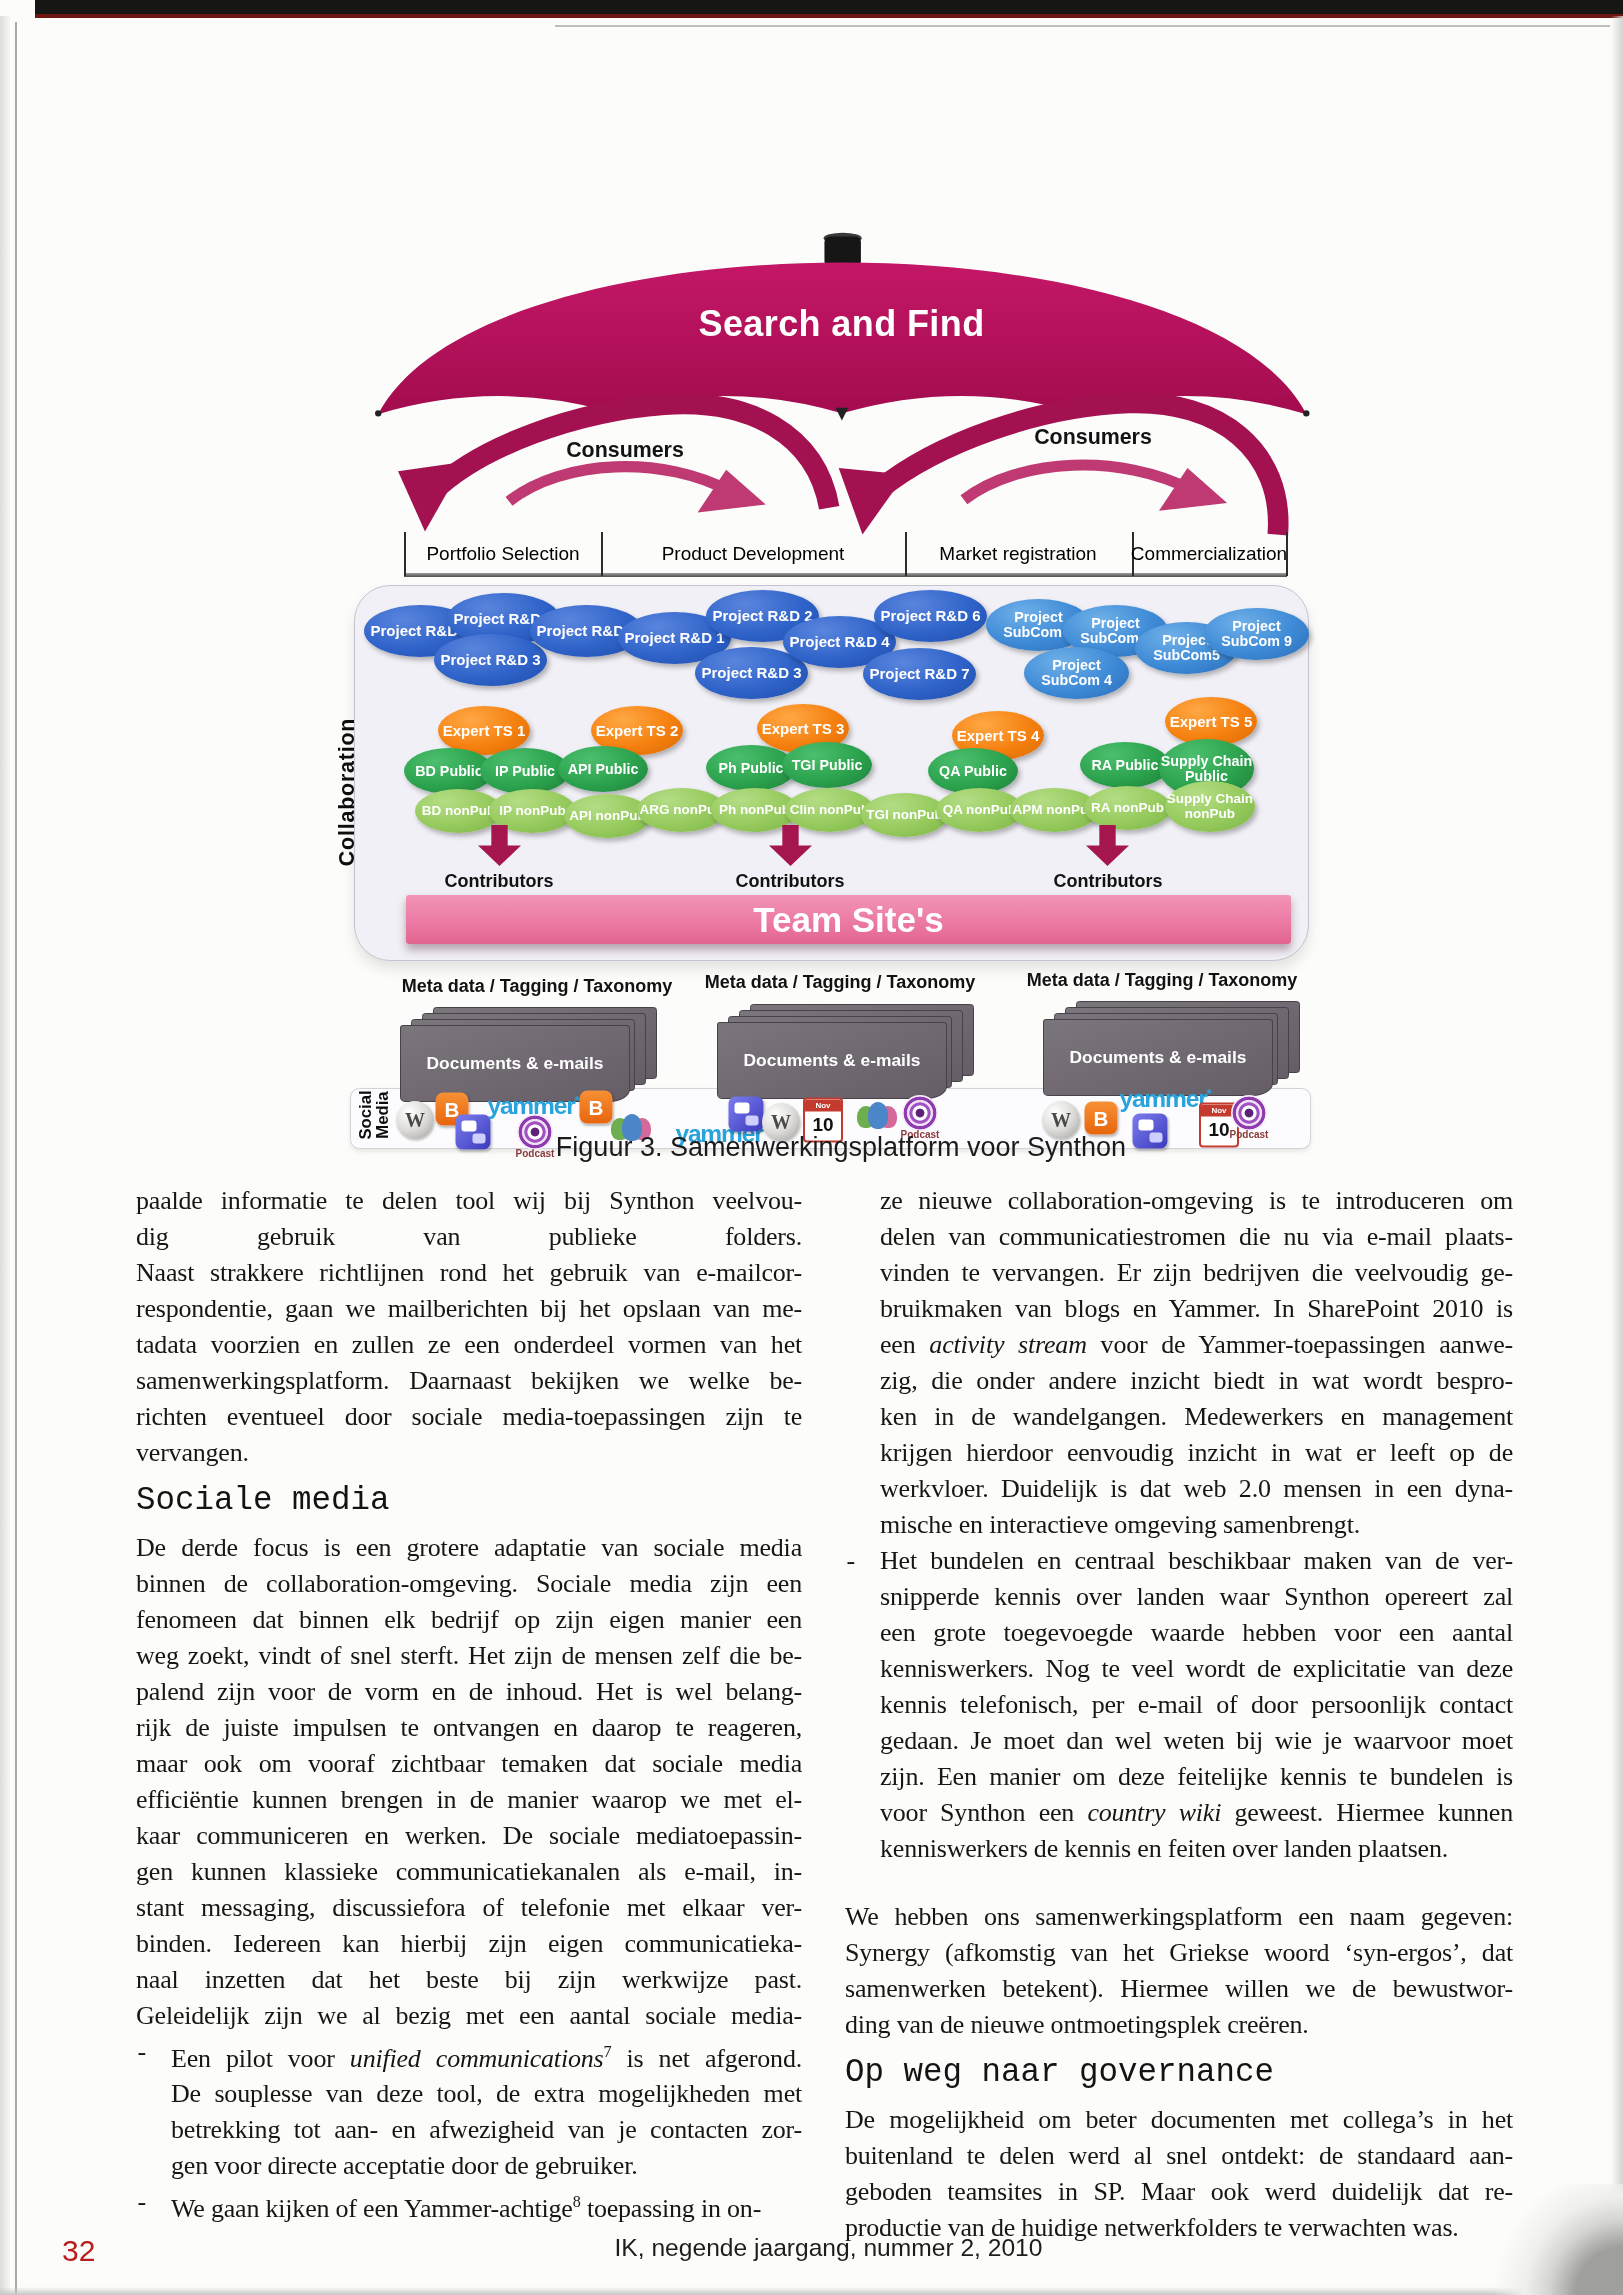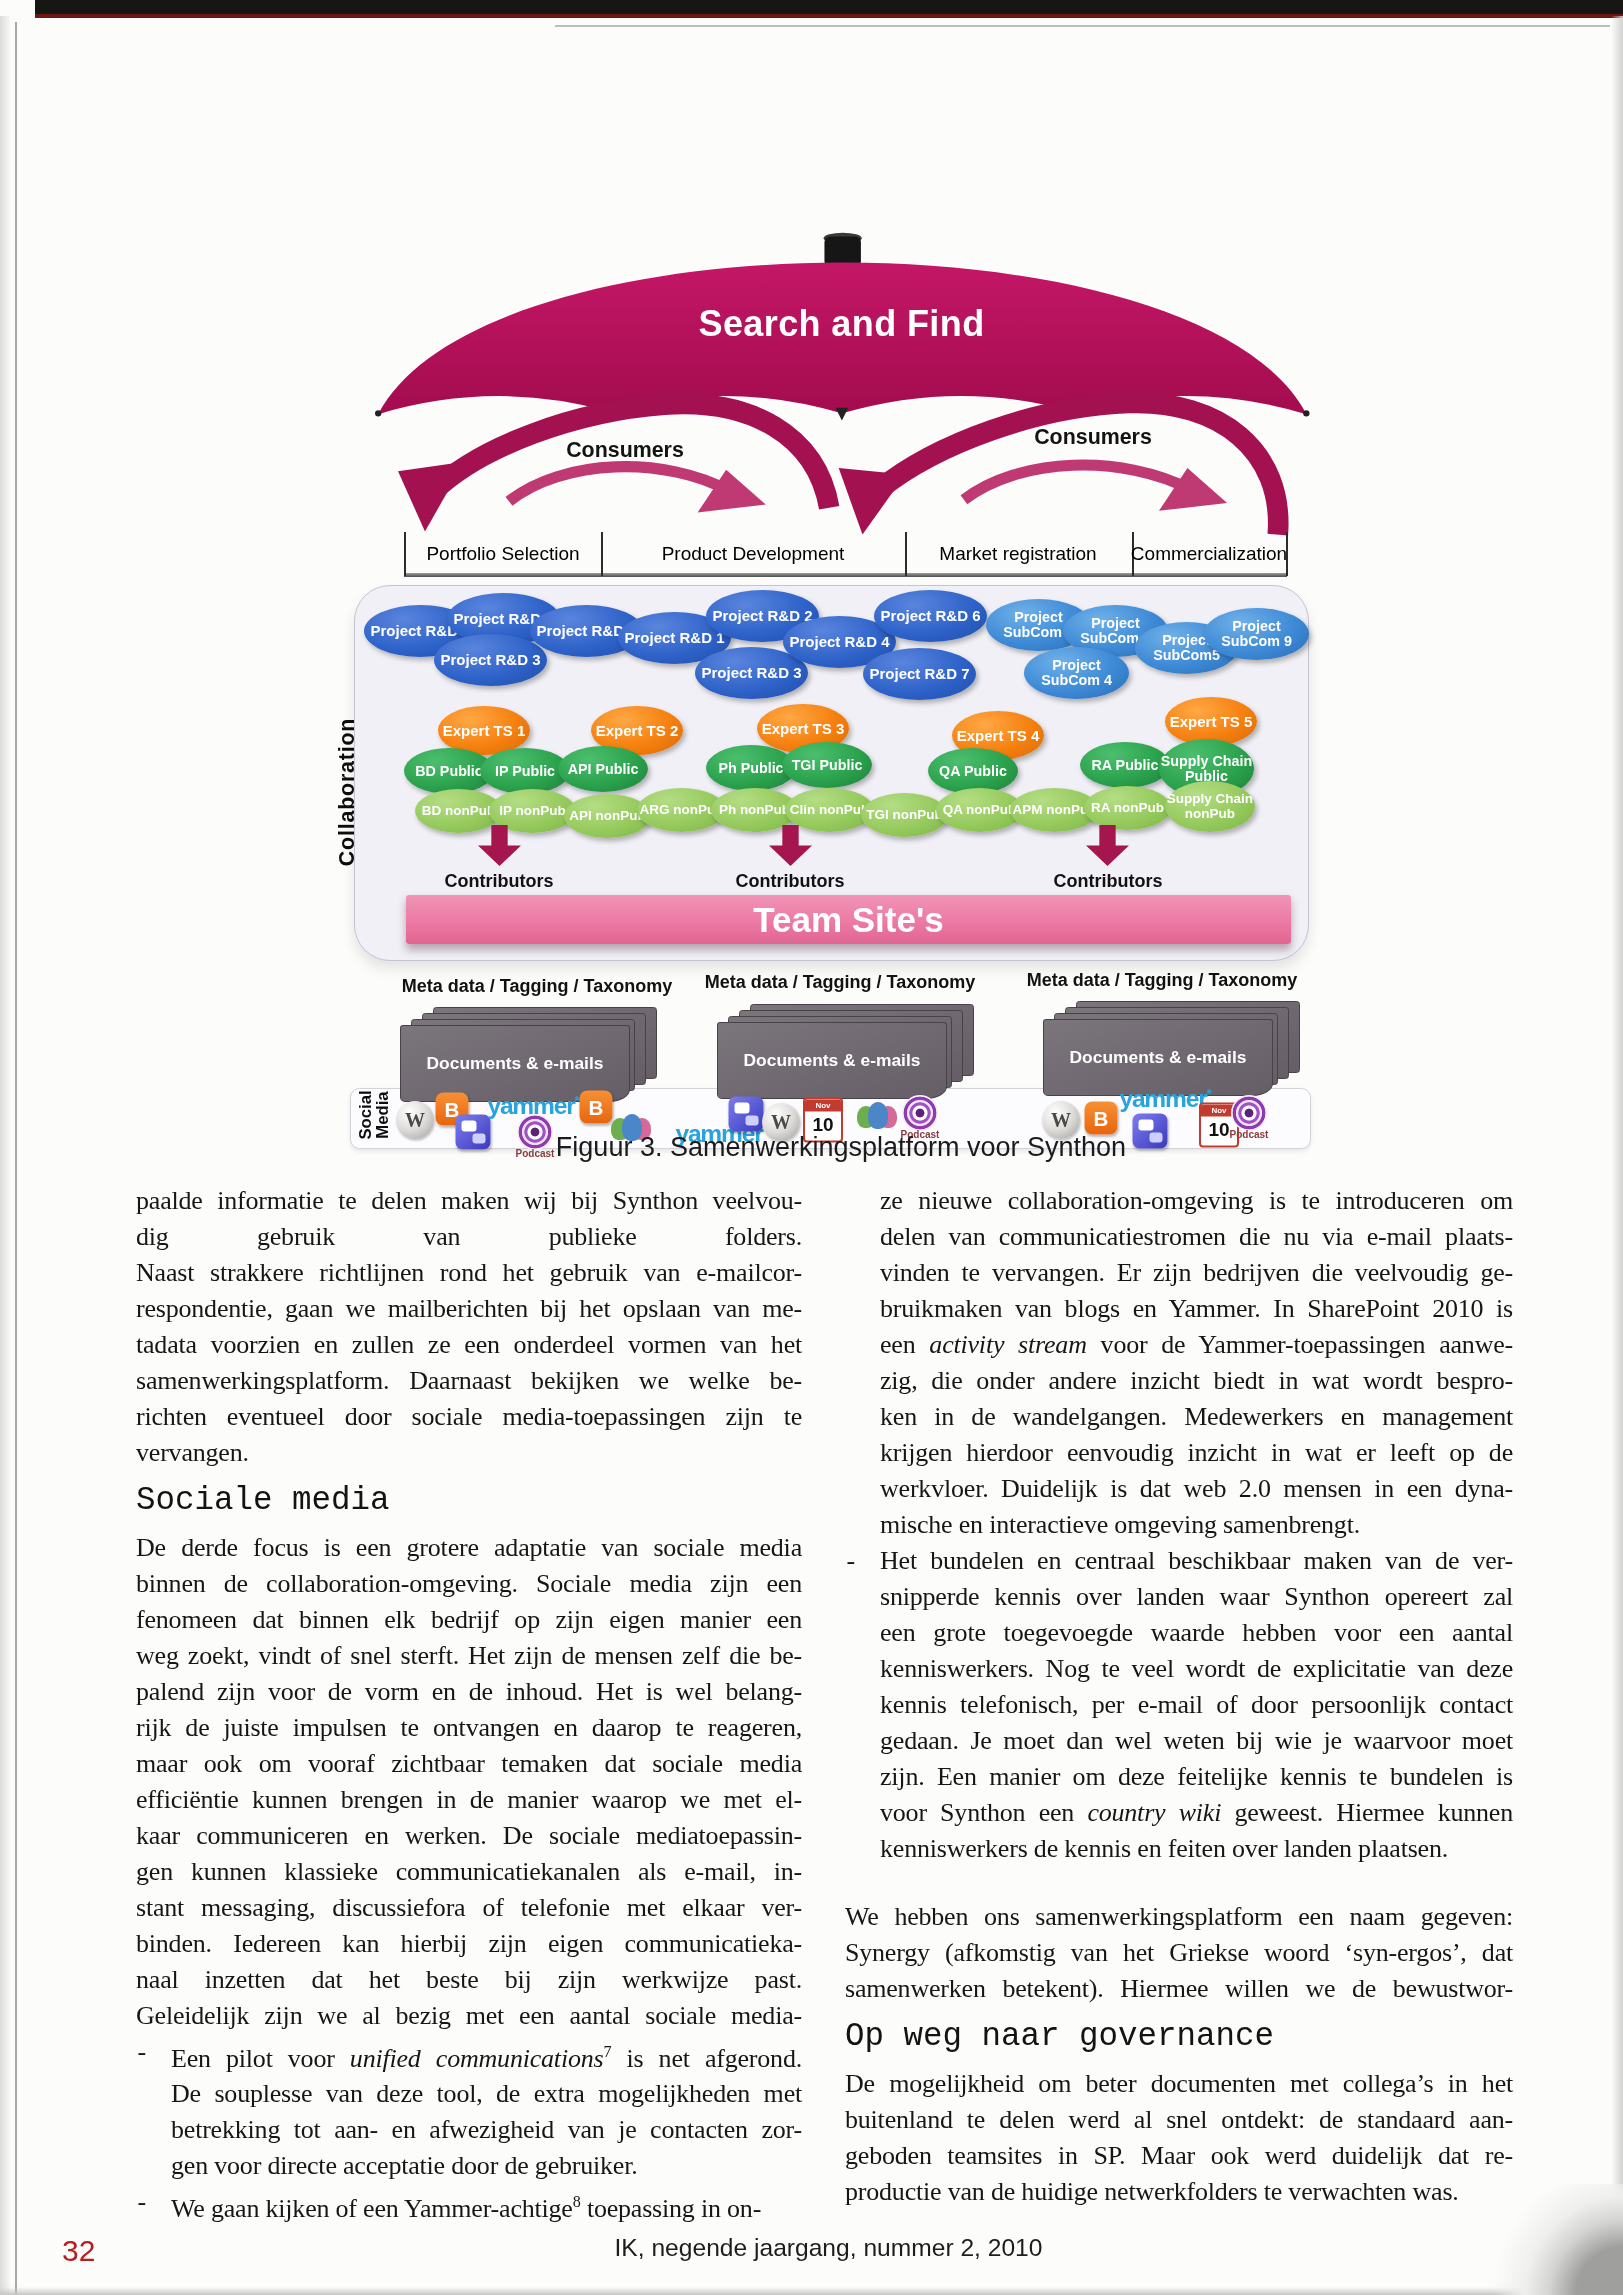--- a/index.html
+++ b/index.html
@@ -258,21 +258,21 @@
     </div>
     <div class="ic ic-podcast" style="left: 924px; top: 897px;">
       <span class="pl">Podcast</span>
     </div>
   </div>
 
 <div id="caption">Figuur 3. Samenwerkingsplatform voor Synthon</div>
 
 <div class="col" id="col-left">
     <div class="blk">
-      <div class="line">paalde informatie te delen maken wij bij Synthon veelvou-</div>
+      <div class="line">paalde informatie te delen tool wij bij Synthon veelvou-</div>
       <div class="line">dig gebruik van publieke folders.</div>
       <div class="line">Naast strakkere richtlijnen rond het gebruik van e-mailcor-</div>
       <div class="line">respondentie, gaan we mailberichten bij het opslaan van me-</div>
       <div class="line">tadata voorzien en zullen ze een onderdeel vormen van het</div>
       <div class="line">samenwerkingsplatform. Daarnaast bekijken we welke be-</div>
       <div class="line">richten eventueel door sociale media-toepassingen zijn te</div>
       <div class="line last">vervangen.</div>
     </div>
     <div class="h">Sociale media</div>
     <div class="blk">
@@ -326,20 +326,21 @@
       <div class="line">gedaan. Je moet dan wel weten bij wie je waarvoor moet</div>
       <div class="line">zijn. Een manier om deze feitelijke kennis te bundelen is</div>
       <div class="line">voor Synthon een <i>country wiki</i> geweest. Hiermee kunnen</div>
       <div class="line last">kenniswerkers de kennis en feiten over landen plaatsen.</div>
     </div>
     <div class="gap"></div>
     <div class="blk">
       <div class="line">We hebben ons samenwerkingsplatform een naam gegeven:</div>
       <div class="line">Synergy (afkomstig van het Griekse woord ‘syn-ergos’, dat</div>
       <div class="line">samenwerken betekent). Hiermee willen we de bewustwor-</div>
+      <div class="line last">ding van de nieuwe ontmoetingsplek creëren.</div>
     </div>
     <div class="h">Op weg naar governance</div>
     <div class="blk">
       <div class="line">De mogelijkheid om beter documenten met collega’s in het</div>
       <div class="line">buitenland te delen werd al snel ontdekt: de standaard aan-</div>
       <div class="line">geboden teamsites in SP. Maar ook werd duidelijk dat re-</div>
       <div class="line last">productie van de huidige netwerkfolders te verwachten was.</div>
     </div>
   </div>
 

